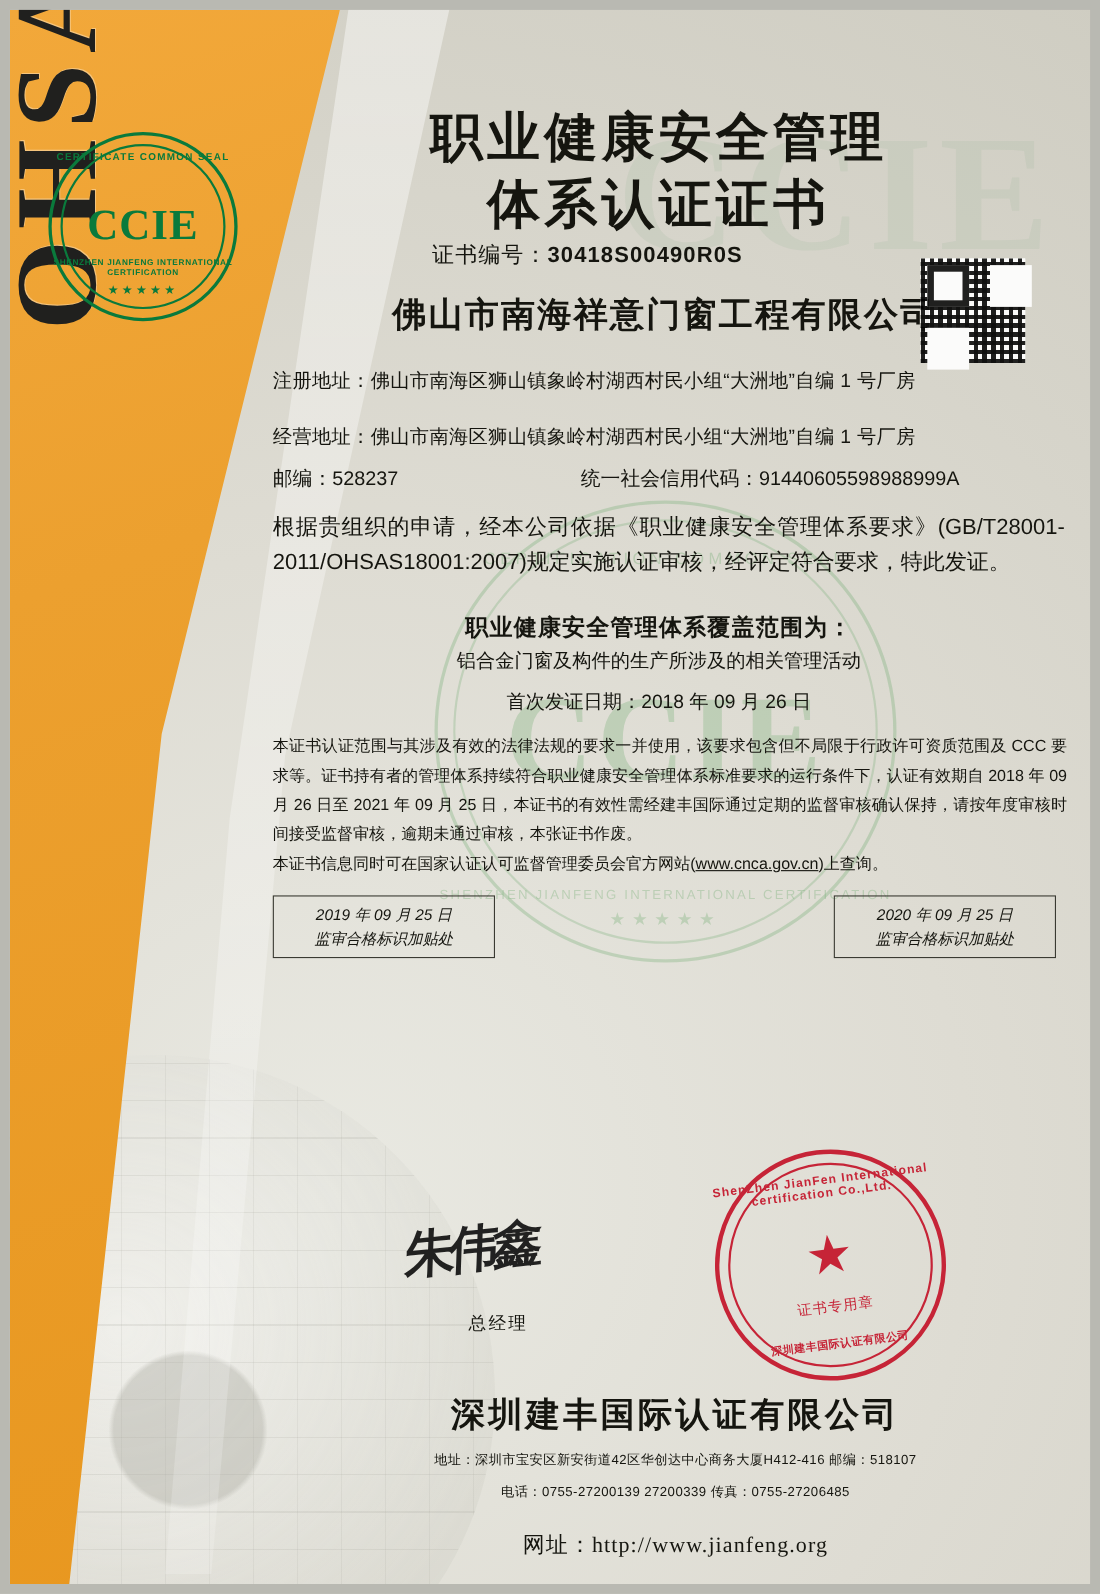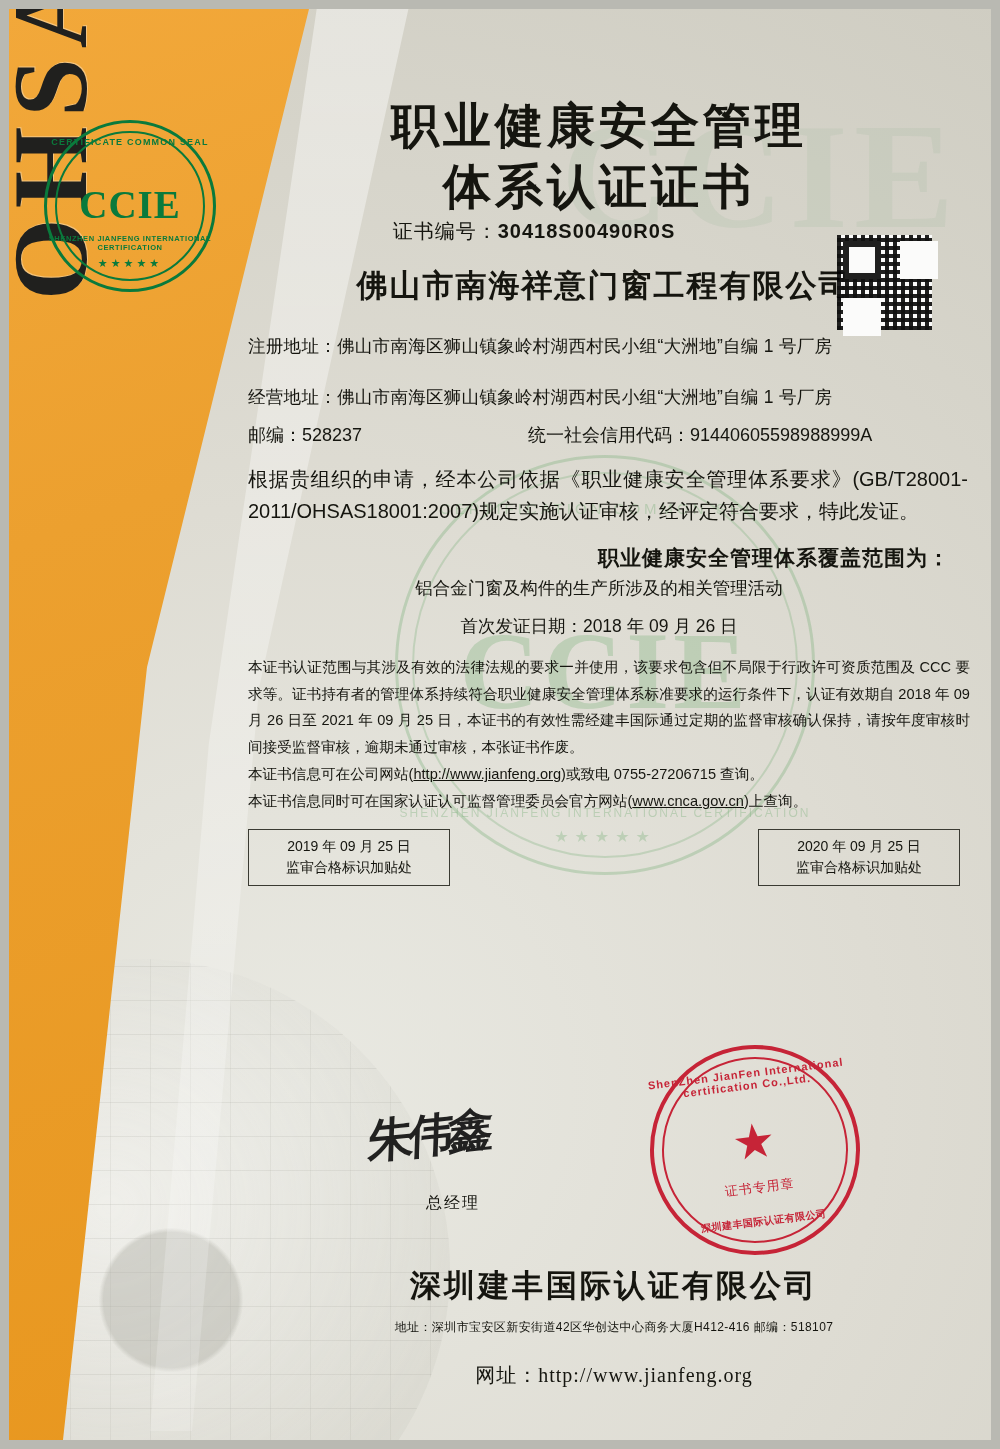--- a/index.html
+++ b/index.html
@@ -226,22 +226,22 @@
   .row-two .left{width:280px;}
   .body-para{
     margin-top:16px;
     font-size:20px;
     line-height:1.62;
     color:#15150f;
     text-align:justify;
     padding-right:12px;
   }
   .scope-head{
-    margin-top:16px;
-    text-align:right;
+    margin-top:28px;
+    text-align:center;
     font-weight:bold;
     font-size:21px;
     color:#15150f;
     letter-spacing:1px;
     padding-right:30px;
   }
   .scope-body{
     margin-top:4px;
     text-align:center;
     font-size:17.5px;
@@ -262,20 +262,21 @@
     color:#15150f;
     text-align:justify;
     padding-right:10px;
   }
   .fine a{color:#15150f;}
   .stamp-boxes{
     margin-top:14px;
     display:flex;
     justify-content:space-between;
     padding-right:20px;
+    font-style:italic;
   }
   .stamp-box{
     width:196px;
     border:1px solid #3a3a32;
     text-align:center;
     font-size:14px;
     line-height:1.55;
     padding:6px 2px;
     color:#15150f;
   }
@@ -406,23 +407,20 @@
 
     <div class="scope-head">职业健康安全管理体系覆盖范围为：</div>
     <div class="scope-body">铝合金门窗及构件的生产所涉及的相关管理活动</div>
 
     <div class="issue-date">
       <span>首次发证日期：</span><span>2018 年 09 月 26 日</span>
     </div>
 
     <div class="fine">
       <div>本证书认证范围与其涉及有效的法律法规的要求一并使用，该要求包含但不局限于行政许可资质范围及 CCC 要求等。证书持有者的管理体系持续符合职业健康安全管理体系标准要求的运行条件下，认证有效期自 2018 年 09 月 26 日至 2021 年 09 月 25 日，本证书的有效性需经建丰国际通过定期的监督审核确认保持，请按年度审核时间接受监督审核，逾期未通过审核，本张证书作废。</div>
-      <div>
-        <span>本证书信息可在公司网站(</span><a href="#">http://www.jianfeng.org</a><span>)或致电 0755-27206715 查询。</span>
-      </div>
       <div>
         <span>本证书信息同时可在国家认证认可监督管理委员会官方网站(</span><a href="#">www.cnca.gov.cn</a><span>)上查询。</span>
       </div>
     </div>
 
     <div class="stamp-boxes">
       <div class="stamp-box">
         <div>2019 年 09 月 25 日</div>
         <div>监审合格标识加贴处</div>
       </div>
@@ -444,17 +442,18 @@
       <div class="rs-top">ShenZhen JianFen International certification Co.,Ltd.</div>
       <div class="star">★</div>
       <div class="rs-mid">证书专用章</div>
       <div class="rs-bot">深圳建丰国际认证有限公司</div>
     </div>
   </div>
 
   <div class="footer">
     <div class="org-name">深圳建丰国际认证有限公司</div>
     <div class="foot-line">地址：深圳市宝安区新安街道42区华创达中心商务大厦H412-416   邮编：518107</div>
+    <div class="foot-line">电话：0755-27200139   27200339        传真：0755-27206485</div>
     <div class="foot-url">网址：http://www.jianfeng.org</div>
   </div>
 
   <div class="frame-outer"></div>
 </div>
 
 </body></html>

